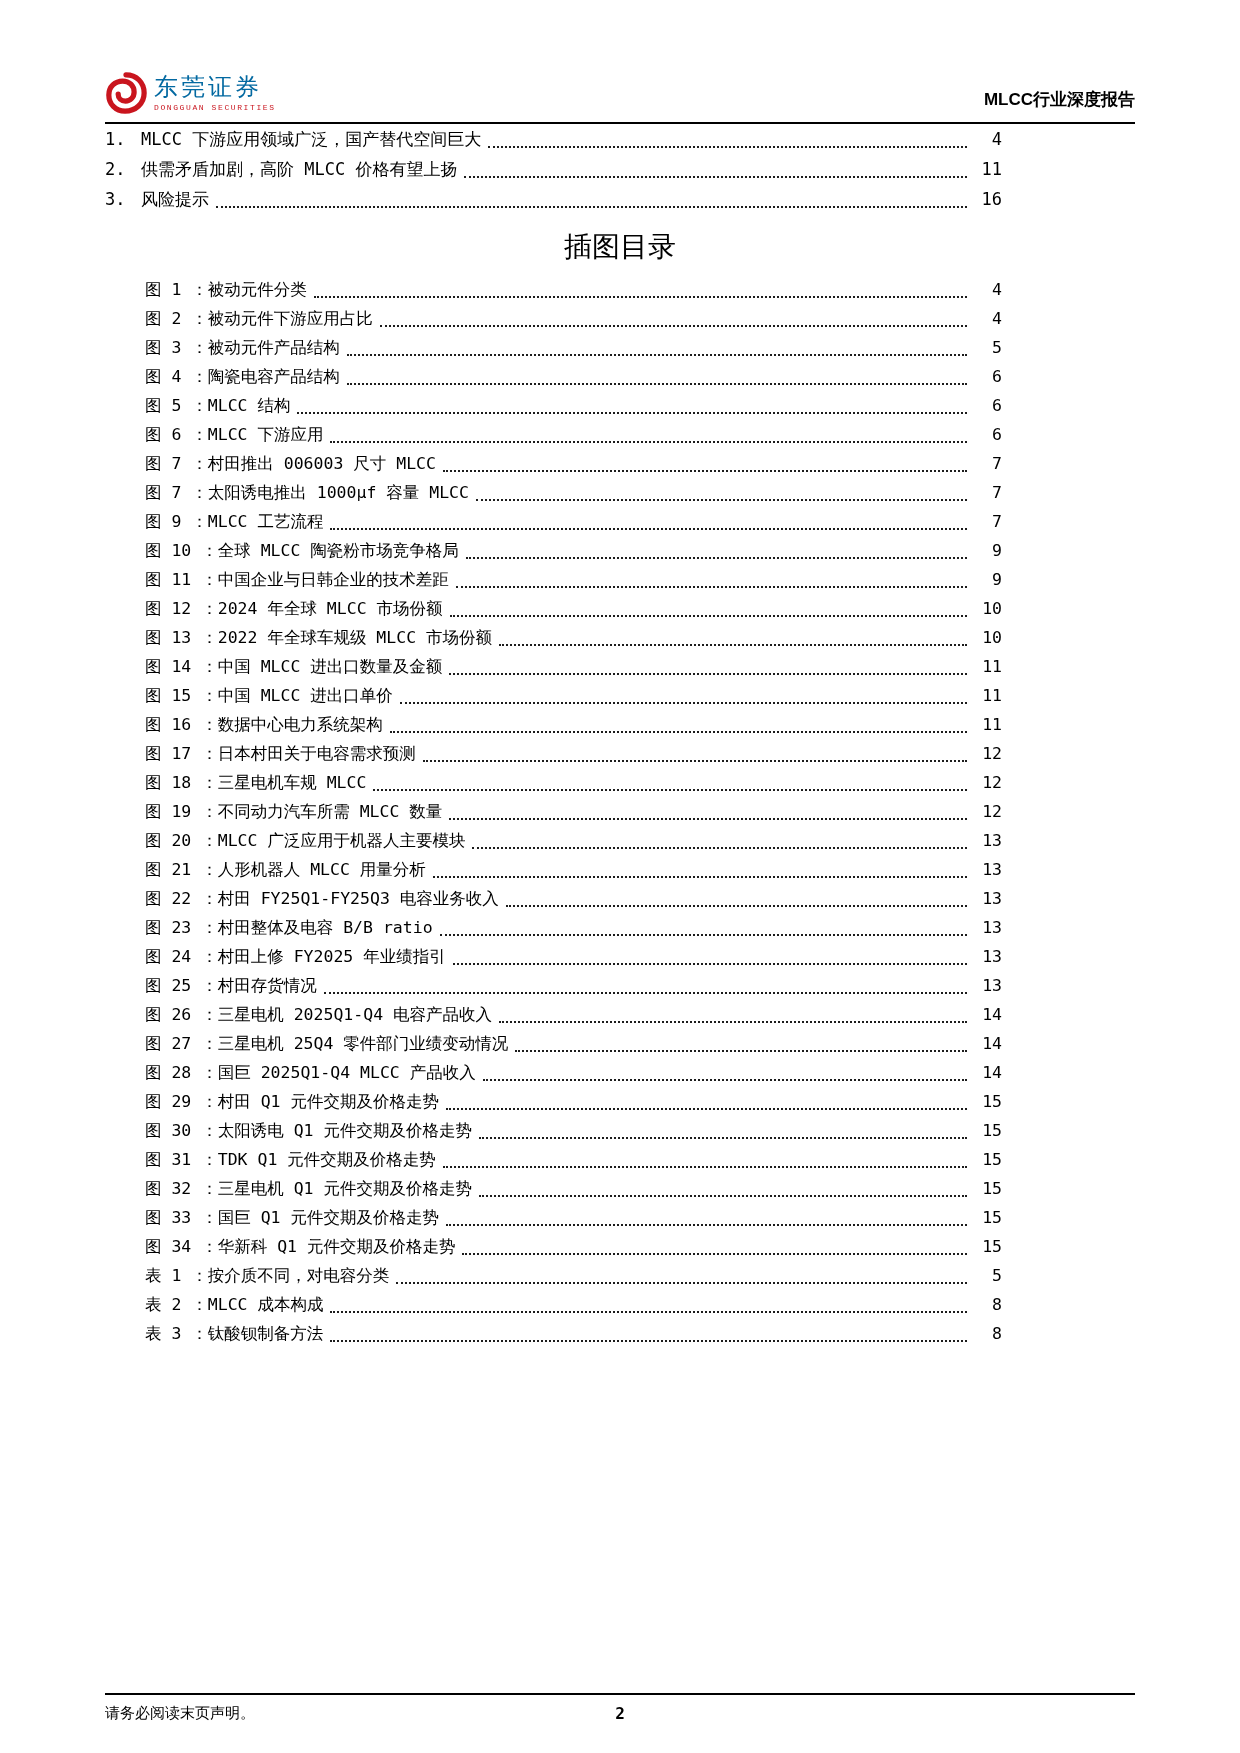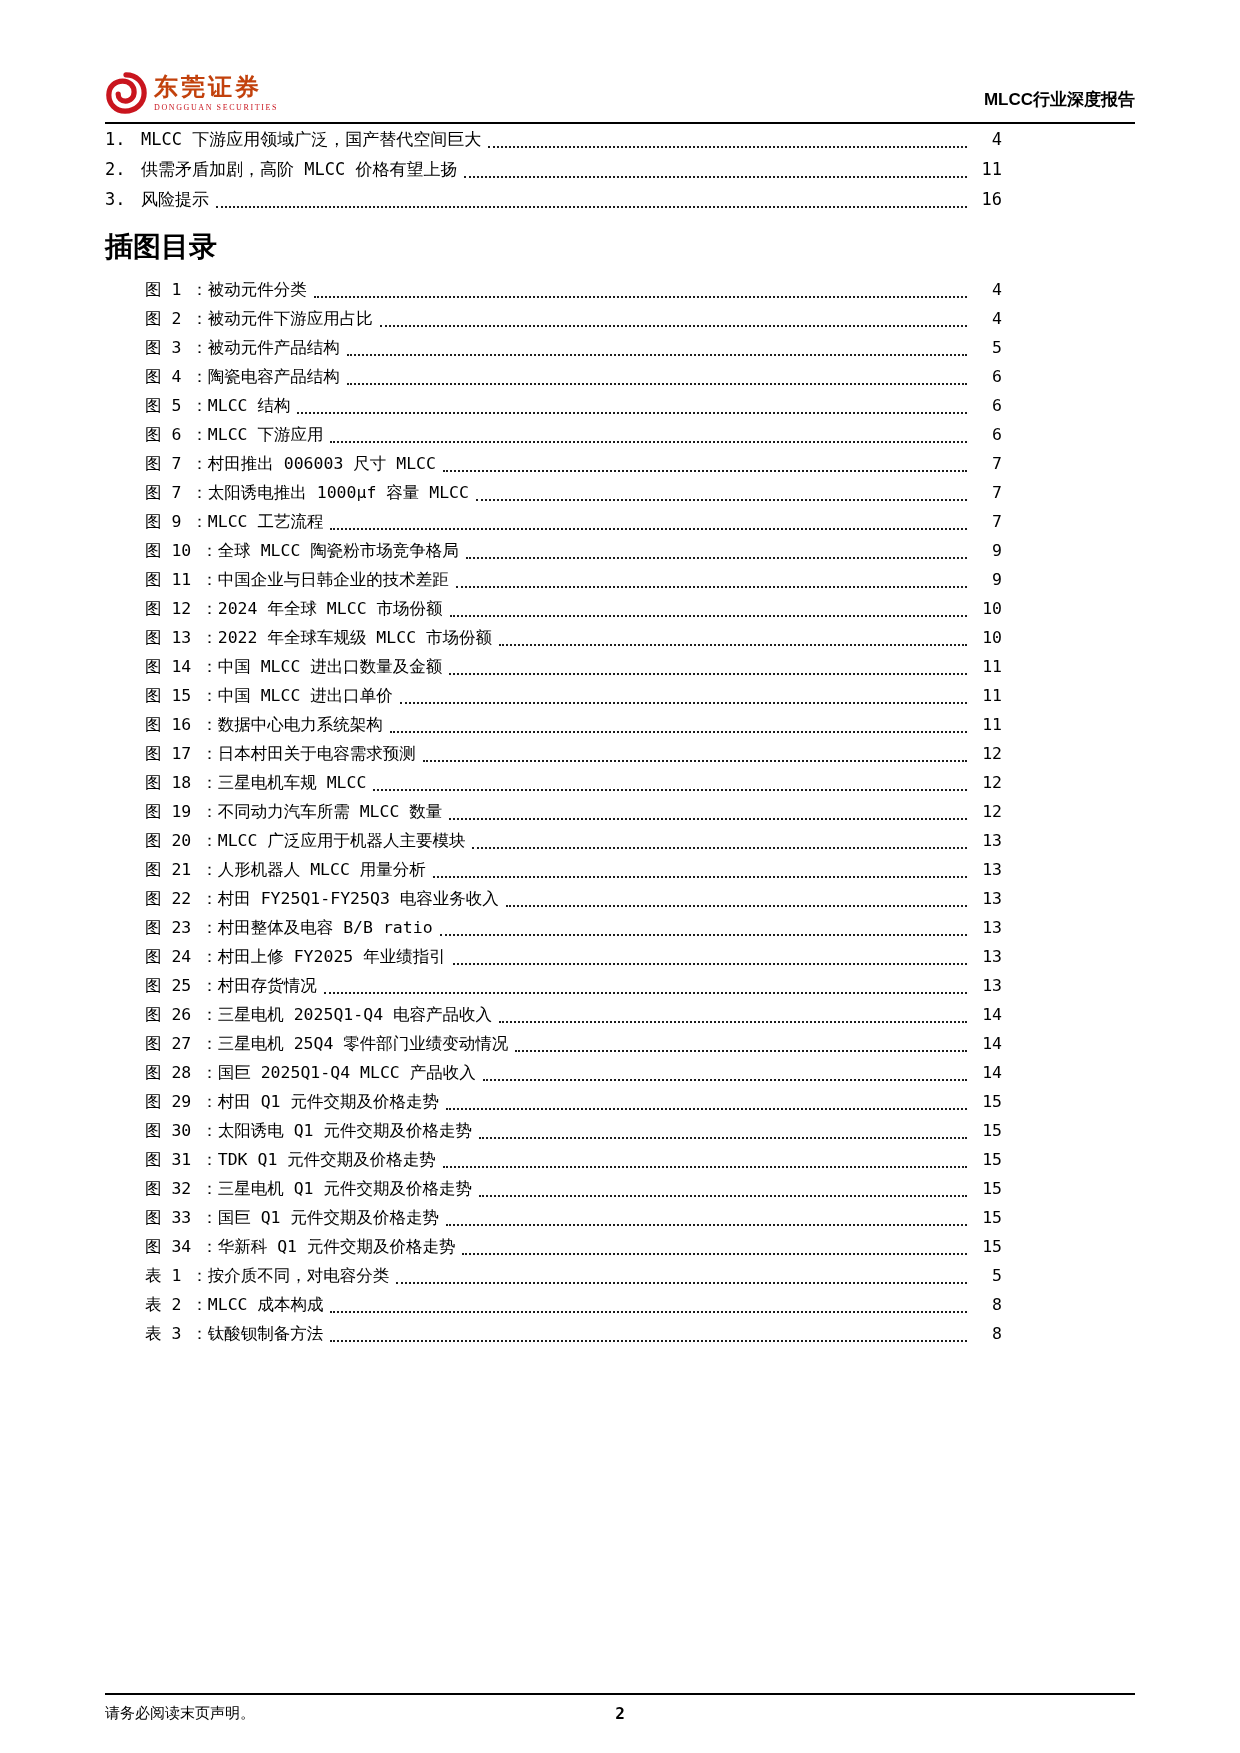--- a/index.html
+++ b/index.html
@@ -19,43 +19,43 @@
 
   
   .page-header {
     display: flex; justify-content: space-between; align-items: flex-end;
     padding: 72px 0 8px 0;
     border-bottom: 2px solid #000;
   }
   .logo { display: flex; align-items: center; gap: 7px; }
   .logo-icon { width: 42px; height: 42px; flex: 0 0 auto; }
   .logo-cn {
-    color: #c2410c; font-size: 24px; font-weight: bold;
+    color: #0369a1; font-size: 24px; font-weight: normal;
     letter-spacing: 3px;
     font-family: "Liberation Serif", "DejaVu Serif", serif;
     line-height: 1.1;
   }
   .logo-en {
     color: #c9151e; font-size: 8px; letter-spacing: 1.6px;
-    font-family: Liberation Serif, serif;
+    font-family: Liberation Mono, monospace;
     margin-top: 2px;
   }
   .report-type {
     font-family: "Liberation Sans", "DejaVu Sans", sans-serif;
     font-weight: bold; font-size: 17px; padding-bottom: 3px;
   }
 
   
   .toc-title {
     text-align: center; font-size: 31px; font-weight: bold;
     font-family: "Liberation Sans", "DejaVu Sans", sans-serif;
     margin: 8px 0 12px 0; letter-spacing: 2px;
   }
   .section-title {
-    font-size: 28px; font-weight: bold;
+    text-align: center; font-size: 28px; font-weight: normal;
     font-family: "Liberation Sans", "DejaVu Sans", sans-serif;
   }
   .section-title.figures { margin: 14px 0 9px 0; }
   .section-title.tables  { margin: 16px 0 10px 0; }
 
   
   .toc-list { padding-right: 133px; }
   .toc-row {
     display: flex; align-items: flex-end;
     font-size: 17px; line-height: 30px;

